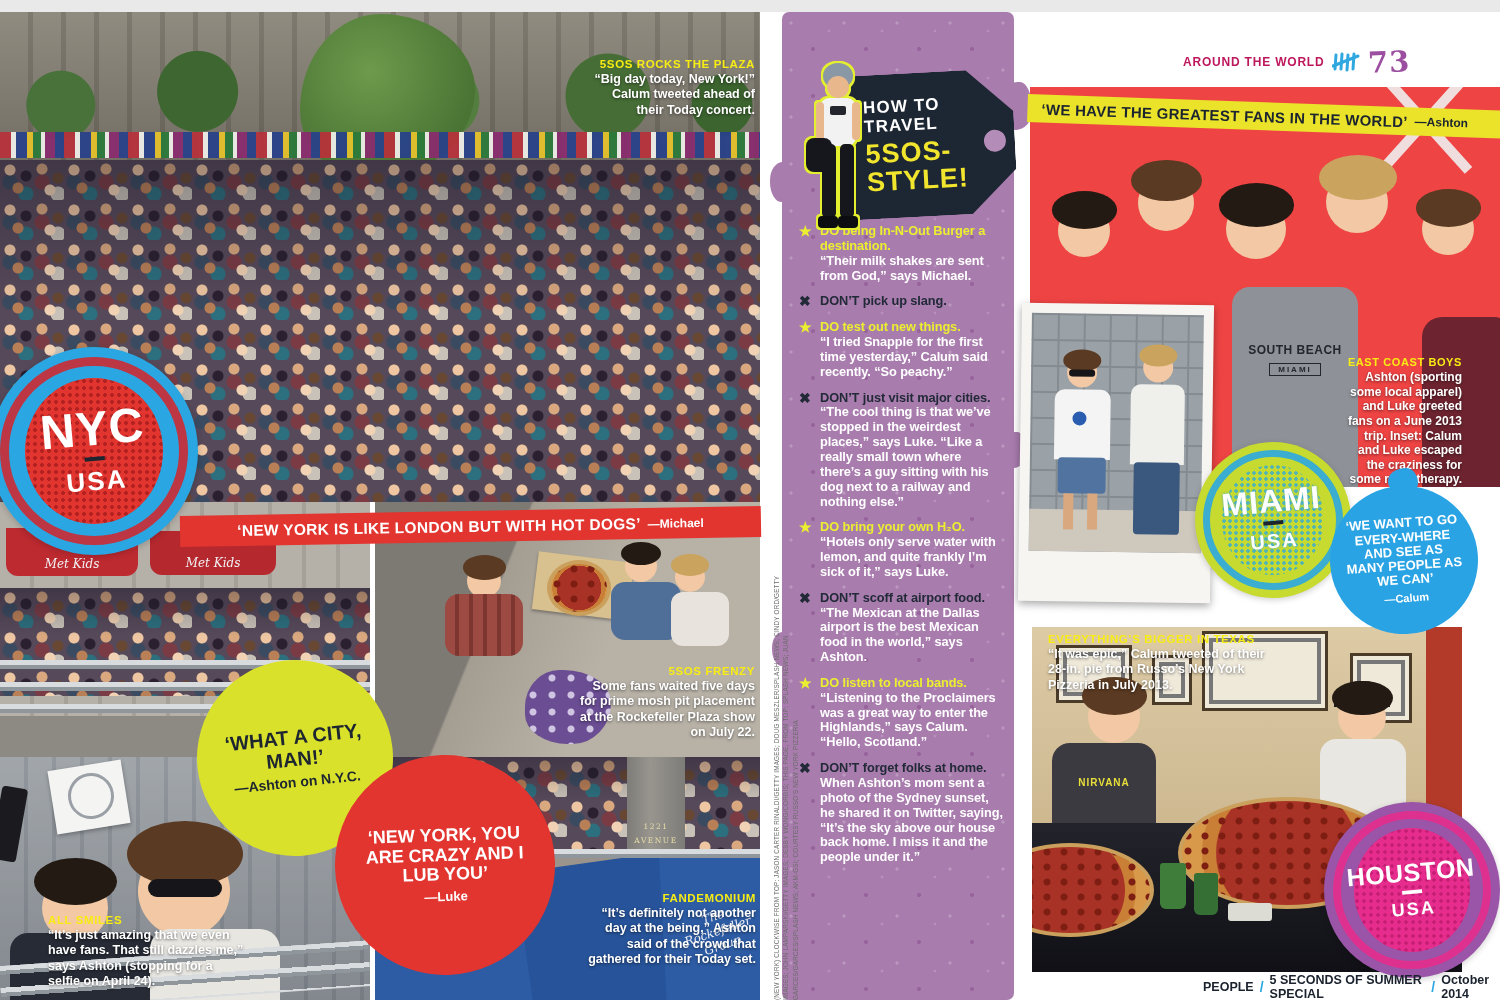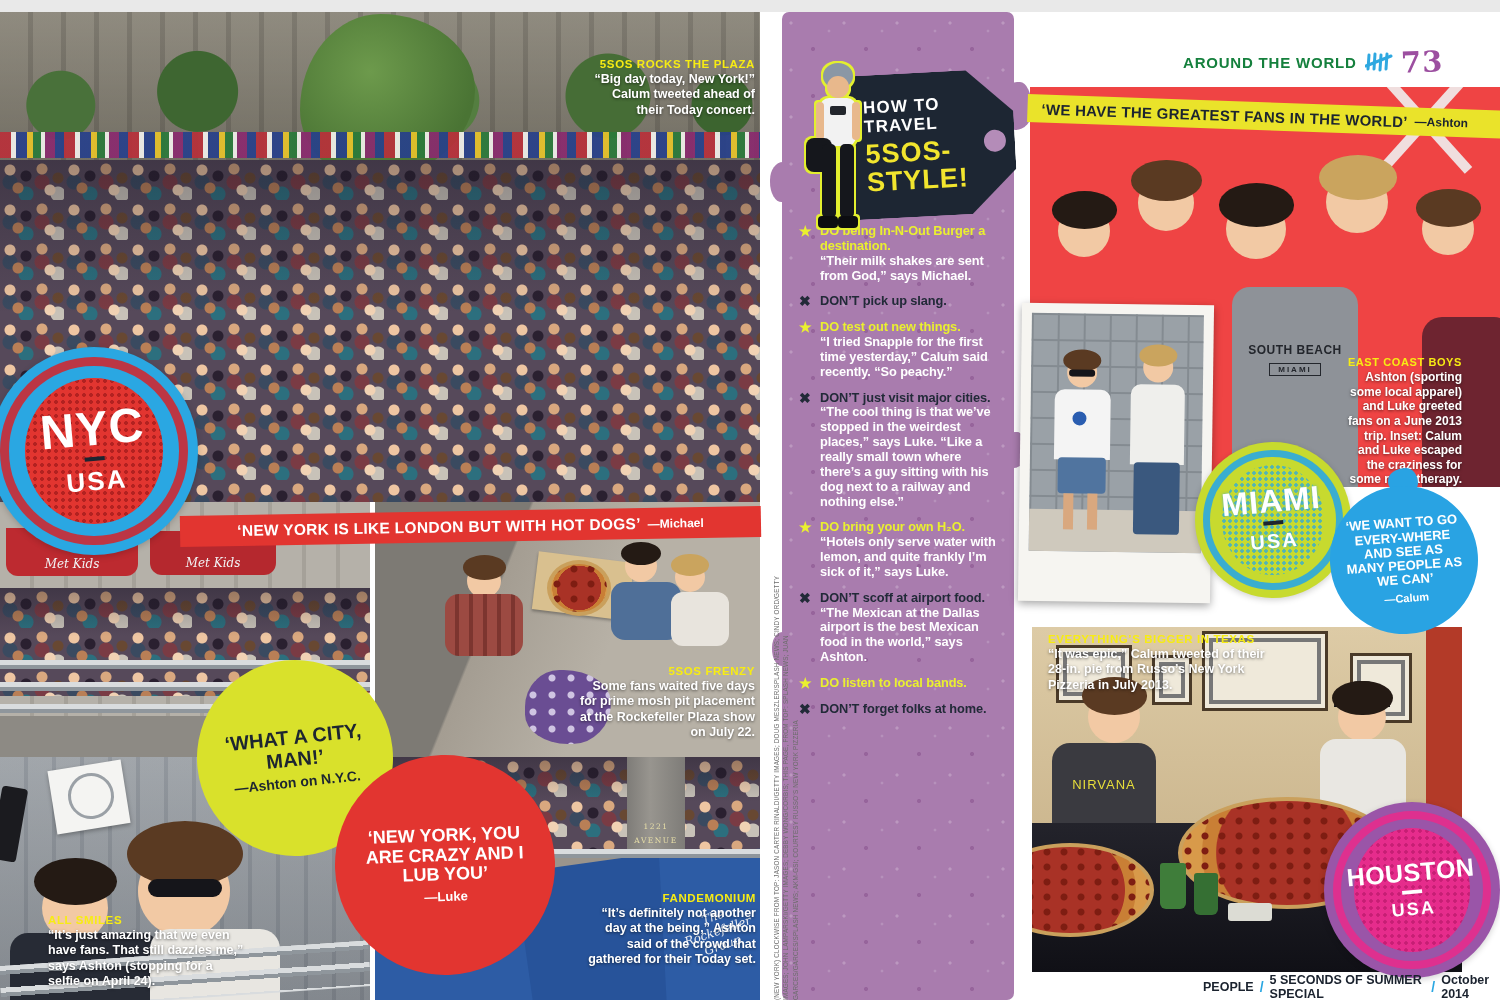--- a/index.html
+++ b/index.html
@@ -102,21 +102,21 @@
   .item .marker{position:absolute;left:0;top:-1px;font-size:14px;}
   .item .head{display:block;}
   .item .body{display:block;}
   .do .head,.do .marker{color:#eaf02f;}
   .dont .head,.dont .marker{color:#222a38;}
   .credits{position:absolute;left:772px;top:988px;width:446px;transform:rotate(-90deg);transform-origin:0 0;
     font-size:6.3px;line-height:1.5;color:#6c6c6c;letter-spacing:.2px;z-index:5;}
 
   
   .hdr{position:absolute;top:33px;left:1183px;display:flex;align-items:center;gap:8px;z-index:9;}
-  .hdr-title{font-weight:bold;font-size:15px;letter-spacing:.8px;color:#15803d;}
+  .hdr-title{font-weight:bold;font-size:12px;letter-spacing:.8px;color:#be185d;}
   .hdr-num{font-family:"DejaVu Serif",serif;font-weight:bold;font-size:29px;color:#9c4fa0;transform:rotate(-2deg);letter-spacing:1px;}
   .ftr{position:absolute;top:961px;left:1203px;display:flex;gap:6px;align-items:center;font-weight:bold;font-size:12.5px;color:#1a222e;z-index:9;}
   .ftr .slash{color:#2aa7e2;font-size:14px;}
 
   
   .frame{position:absolute;background:#efe9da;border:3px solid #4a3a28;box-shadow:inset 0 0 0 4px #efe9da,inset 0 0 0 8px #777;}
   .pizza{position:absolute;border-radius:50%;
     background-image:radial-gradient(circle at 6px 5px,#7e1d12 0 3px,rgba(0,0,0,0) 4px),radial-gradient(circle,#a93226 0 60%,#c97f35 61% 72%,#d89a4a 73% 100%);
     background-size:17px 15px,100% 100%;border:4px solid #caa05c;}
   .script{font-family:"DejaVu Serif",serif;font-style:italic;color:#f2f3f5;}
@@ -254,24 +254,26 @@
         <span class="body">“Hotels only serve water with lemon, and quite frankly I’m sick of it,” says Luke.</span>
       </div>
       <div class="item dont">
         <span class="marker">✖</span>
         <span class="head">DON’T scoff at airport food.</span>
         <span class="body">“The Mexican at the Dallas airport is the best Mexican food in the world,” says Ashton.</span>
       </div>
       <div class="item do">
         <span class="marker">★</span>
         <span class="head">DO listen to local bands.</span>
+        <span class="body">“Listening to the Proclaimers was a great way to enter the Highlands,” says Calum. “Hello, Scotland.”</span>
       </div>
       <div class="item dont">
         <span class="marker">✖</span>
         <span class="head">DON’T forget folks at home.</span>
+        <span class="body">When Ashton’s mom sent a photo of the Sydney sunset, he shared it on Twitter, saying, “It’s the sky above our house back home. I miss it and the people under it.”</span>
       </div>
     </div>
   </div>
 
   <div class="pblob" style="left:770px;top:150px;width:26px;height:40px;"></div>
   <div class="pblob" style="left:1002px;top:70px;width:30px;height:48px;"></div>
   <div class="pblob" style="left:1004px;top:420px;width:22px;height:36px;"></div>
   <div class="pblob" style="left:772px;top:620px;width:22px;height:34px;"></div>
   <div class="pblob" style="left:860px;top:972px;width:120px;height:24px;"></div>
 
@@ -374,21 +376,21 @@
 
   <div class="photo" style="left:1032px;top:615px;width:430px;height:345px;background:#15151b;">
     <div class="abs" style="left:0;top:0;width:430px;height:200px;background:linear-gradient(180deg,#ddcba6,#cdb890);"></div>
     <div class="abs" style="left:394px;top:0;width:36px;height:200px;background:#b33a28;"></div>
     <div class="frame" style="left:24px;top:18px;width:70px;height:52px;"></div>
     <div class="frame" style="left:170px;top:4px;width:120px;height:74px;"></div>
     <div class="frame" style="left:318px;top:26px;width:56px;height:64px;"></div>
     <div class="frame" style="left:120px;top:28px;width:34px;height:44px;"></div>
     <div class="face brown" style="left:56px;top:64px;width:52px;height:52px;"></div>
     <div class="abs" style="left:20px;top:116px;width:104px;height:110px;border-radius:18px 18px 0 0;background:#3a3a40;display:flex;justify-content:center;padding-top:34px;box-sizing:border-box;">
-      <span style="font-weight:normal;font-size:13px;color:#e8df3a;letter-spacing:1px;">NIRVANA</span>
+      <span style="font-weight:bold;font-size:10px;color:#e8df3a;letter-spacing:1px;">NIRVANA</span>
     </div>
     <div class="abs" style="left:302px;top:54px;width:56px;height:26px;border-radius:26px 26px 0 0;background:#101014;"></div>
     <div class="face" style="left:306px;top:66px;width:48px;height:48px;"></div>
     <div class="abs" style="left:288px;top:112px;width:86px;height:100px;border-radius:16px 16px 0 0;background:#e9e7e2;"></div>
     <div class="abs" style="left:0;top:196px;width:430px;height:149px;background:linear-gradient(180deg,#23232b,#101016);"></div>
     <div class="pizza" style="left:146px;top:170px;width:210px;height:104px;"></div>
     <div class="pizza" style="left:-46px;top:216px;width:160px;height:86px;"></div>
     <div class="abs" style="left:128px;top:236px;width:26px;height:46px;background:#3f7d3a;border-radius:3px 3px 6px 6px;"></div>
     <div class="abs" style="left:162px;top:246px;width:24px;height:42px;background:#356f33;border-radius:3px 3px 6px 6px;"></div>
     <div class="abs" style="left:196px;top:276px;width:44px;height:18px;background:#dcdcd4;border-radius:3px;"></div>

